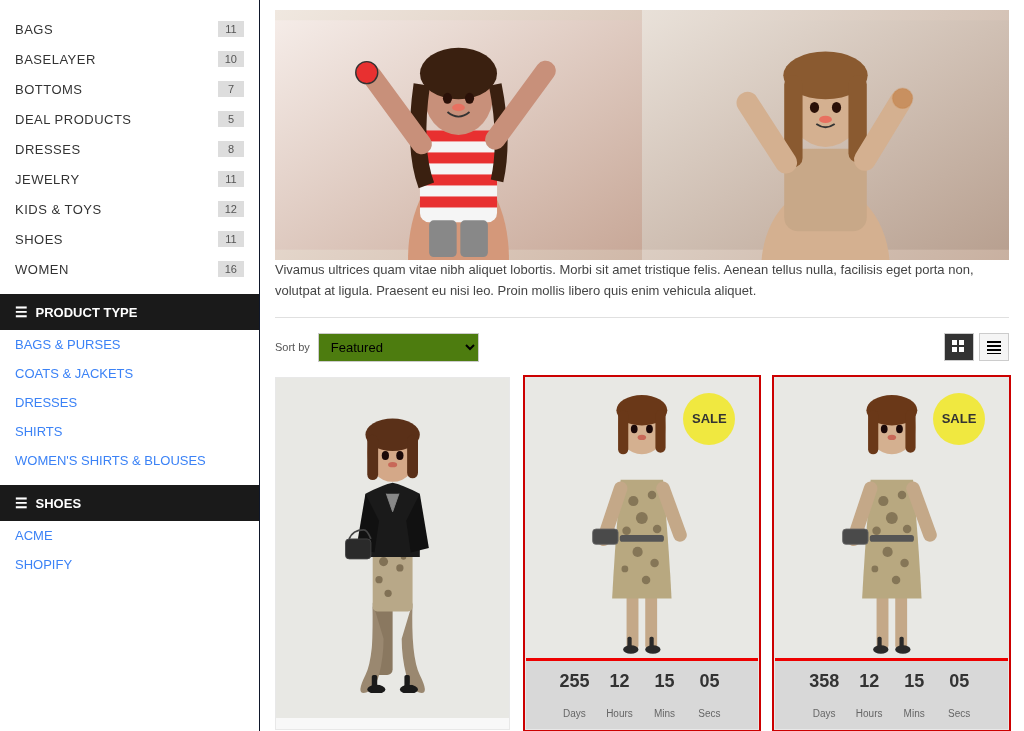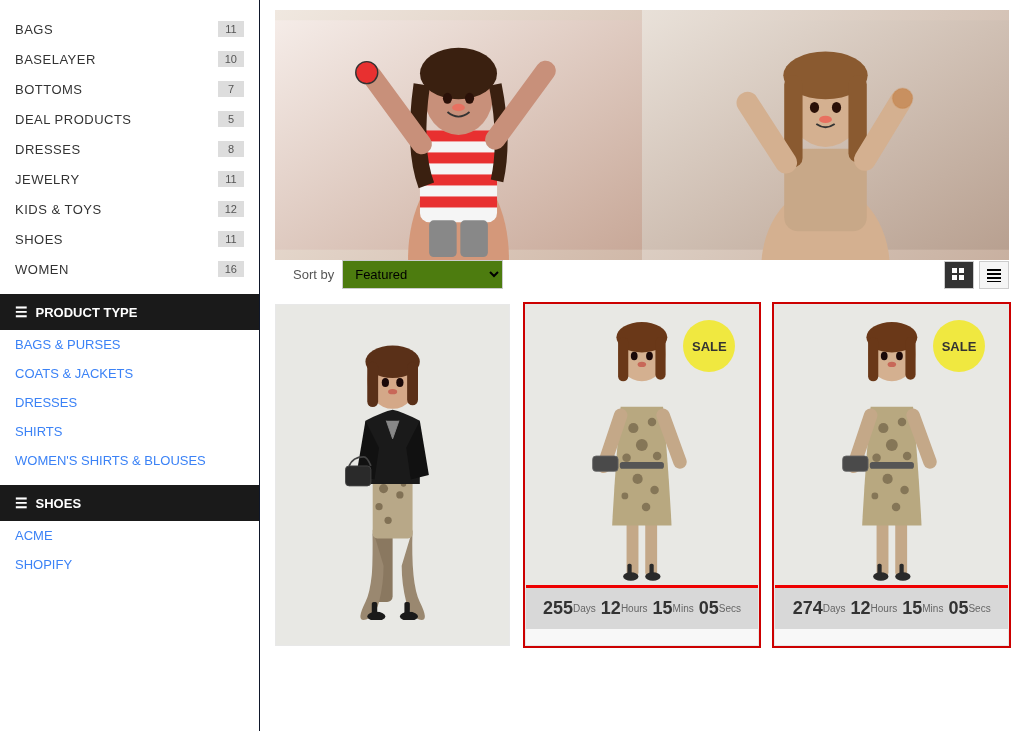--- a/index.html
+++ b/index.html
@@ -20,35 +20,35 @@
     
     
     .main { flex: 1; padding: 10px 15px; }
     
     
     .description { font-size: 13px; color: #444; line-height: 1.6; margin-bottom: 15px; border-bottom: 1px solid #e0e0e0; padding-bottom: 15px; }
     
     
     .sort-bar { display: flex; align-items: center; justify-content: space-between; margin-bottom: 15px; }
     .sort-bar-left { display: flex; align-items: center; gap: 8px; }
-    .sort-label { font-size: 13px; color: #555; margin-left: 18px; }
+    .sort-label { font-size: 11px; color: #555; }
     .sort-select { border: 1px solid #ccc; padding: 5px 25px 5px 8px; font-size: 13px; background: #4d7c0f; cursor: pointer; appearance: auto; }
     .view-icons { display: flex; gap: 5px; }
     .view-icon-btn { width: 30px; height: 28px; border: 1px solid #ccc; background: #f5f5f5; cursor: pointer; display: flex; align-items: center; justify-content: center; }
     .view-icon-btn.active { background: #333; color: #fff; }
     
     
     .product-grid { display: grid; grid-template-columns: repeat(3, 1fr); gap: 15px; }
     .product-card { border: 1px solid #e8e8e8; position: relative; background: #f8f8f8; overflow: hidden; }
     .product-image { height: 300px; background: #e8e8e4; display: flex; align-items: center; justify-content: center; position: relative; overflow: hidden; }
     .sale-badge { position: absolute; top: 15px; right: 23px; background: #f0e840; color: #333; font-weight: bold; font-size: 13px; width: 52px; height: 52px; border-radius: 50%; display: flex; align-items: center; justify-content: center; z-index: 2; }
     
     .countdown { background: #d8d8d8; padding: 10px 5px; text-align: center; border-top: 3px solid #e00; }
     .countdown-grid { display: flex; justify-content: center; gap: 5px; }
-    .countdown-unit { display: flex; flex-direction: row; align-items: center; min-width: 40px; }
+    .countdown-unit { display: flex; flex-direction: column; align-items: center; min-width: 40px; gap: 16px; }
     .countdown-num { font-size: 18px; font-weight: bold; color: #333; }
     .countdown-lbl { font-size: 10px; color: #666; text-transform: capitalize; }
     
     
     .banner-container { display: flex; height: 250px; }
     .banner-left-panel { flex: 1; background: linear-gradient(135deg, #f0e8e0, #d0b8a8); position: relative; overflow: hidden; display: flex; align-items: center; justify-content: center; }
     .banner-right-panel { flex: 1; background: linear-gradient(135deg, #e8e0d8, #c8b0a0); position: relative; overflow: hidden; display: flex; align-items: center; justify-content: center; }
     
     
     .banner-svg { width: 100%; height: 100%; }
@@ -194,20 +194,23 @@
           <circle cx="284" cy="85" r="11" fill="#c89060" stroke="#c8804040" stroke-width="1.5"></circle>
 
           <ellipse cx="188" cy="95" rx="5" ry="6" fill="#2a1008"></ellipse>
           <ellipse cx="212" cy="95" rx="5" ry="6" fill="#2a1008"></ellipse>
           <path d="M190 113 Q200 120 210 113" stroke="#333" stroke-width="2" fill="none"></path>
           <ellipse cx="200" cy="108" rx="7" ry="4" fill="#e87060"></ellipse>
         </svg>
       </div>
     </div>
 
+    <div class="description">
+      <span>Vivamus ultrices quam vitae nibh aliquet lobortis. Morbi sit amet tristique felis. Aenean tellus nulla, facilisis eget porta non, volutpat at ligula. Praesent eu nisi leo. Proin mollis libero quis enim vehicula aliquet.</span>
+    </div>
 
     <div class="sort-bar">
       <div class="sort-bar-left">
         <span class="sort-label">Sort by</span>
         <select class="sort-select" id="sort-select"><option value="Featured">Featured</option><option value="Price: Low to High">Price: Low to High</option><option value="Price: High to Low">Price: High to Low</option><option value="Newest">Newest</option></select>
       </div>
       <div class="view-icons">
         <button class="view-icon-btn active">
           <svg width="14" height="14" viewBox="0 0 14 14">
             <rect x="0" y="0" width="5" height="5" fill="currentColor"></rect>
@@ -373,21 +376,21 @@
 
       <ellipse cx="87" cy="320" rx="9" ry="5" fill="#2a2a2a"></ellipse>
       <ellipse cx="113" cy="320" rx="9" ry="5" fill="#2a2a2a"></ellipse>
       <rect x="83" y="305" width="5" height="16" rx="2" fill="#2a2a2a"></rect>
       <rect x="109" y="305" width="5" height="16" rx="2" fill="#2a2a2a"></rect>
     </svg>
           </div>
           <div class="countdown">
       <div class="countdown-grid">
         <div class="countdown-unit">
-          <span class="countdown-num">274</span>
+          <span class="countdown-num">358</span>
           <span class="countdown-lbl">Days</span>
         </div>
         <div class="countdown-unit">
           <span class="countdown-num">12</span>
           <span class="countdown-lbl">Hours</span>
         </div>
         <div class="countdown-unit">
           <span class="countdown-num">15</span>
           <span class="countdown-lbl">Mins</span>
         </div>

